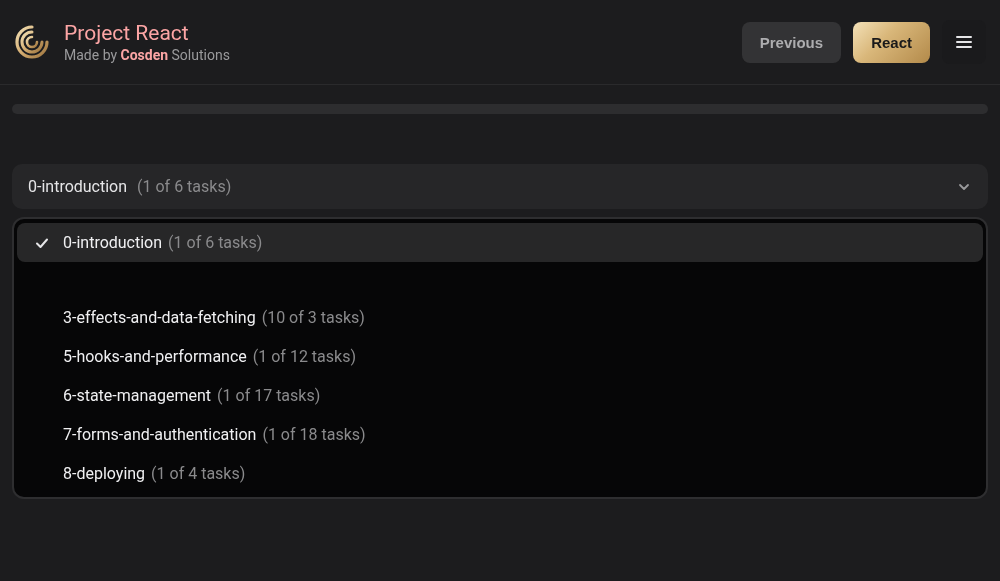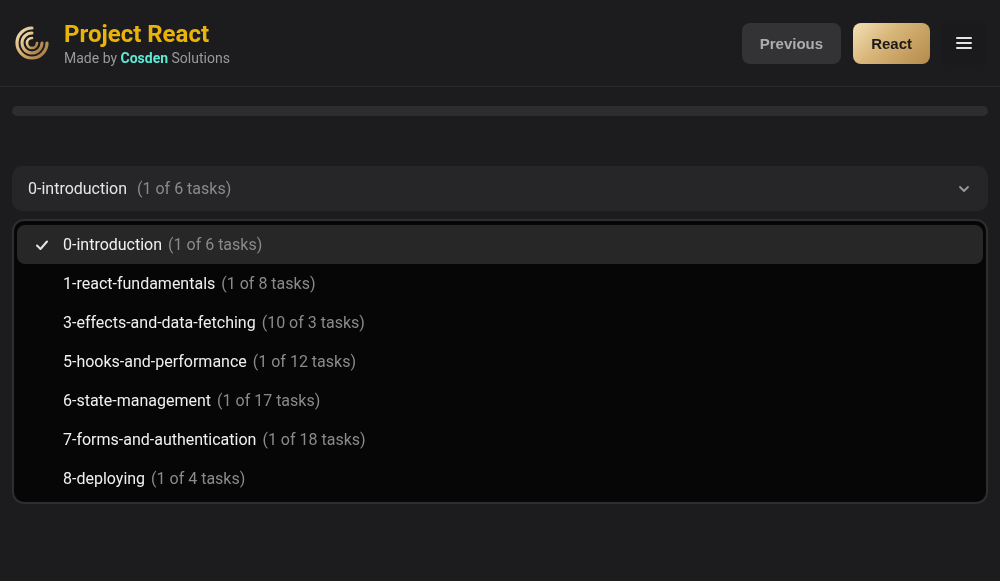--- a/index.html
+++ b/index.html
@@ -21,32 +21,32 @@
     .brand {
       display: flex;
       align-items: center;
       gap: 14px;
     }
     .logo {
       width: 36px;
       height: 36px;
     }
     .brand-text .title {
-      font-size: 24px;
-      font-weight: 700;
-      color: #eab308;
+      font-size: 21px;
+      font-weight: 400;
+      color: #fca5a5;
     }
     .brand-text .subtitle {
       font-size: 14px;
       color: #9a9a9c;
       margin-top: 2px;
     }
     .brand-text .subtitle strong {
       font-weight: 700;
-      color: #5eead4;
+      color: #fca5a5;
       text-align: right;
     }
     .header-controls {
       display: flex;
       align-items: center;
       gap: 12px;
     }
     .btn {
       border: none;
       border-radius: 8px;
@@ -189,21 +189,20 @@
     <div class="dropdown-item selected">
       <div class="check-slot">
         <svg width="16" height="16" viewBox="0 0 16 16">
           <path d="M3 8.5 L6.5 12 L13 4.5" stroke="#e5e5e7" stroke-width="2" fill="none" stroke-linecap="round" stroke-linejoin="round"></path>
         </svg>
       </div>
       <div><span class="item-label">0-introduction</span><span class="item-count">(1 of 6 tasks)</span></div>
     </div>
     <div class="dropdown-item">
       <div class="check-slot"></div>
-      <div><span class="item-label">1-react-fundamentals</span><span class="item-count">(1 of 8 tasks)</span></div>
     </div>
     <div class="dropdown-item">
       <div class="check-slot"></div>
       <div><span class="item-label">3-effects-and-data-fetching</span><span class="item-count">(10 of 3 tasks)</span></div>
     </div>
     <div class="dropdown-item">
       <div class="check-slot"></div>
       <div><span class="item-label">5-hooks-and-performance</span><span class="item-count">(1 of 12 tasks)</span></div>
     </div>
     <div class="dropdown-item">

